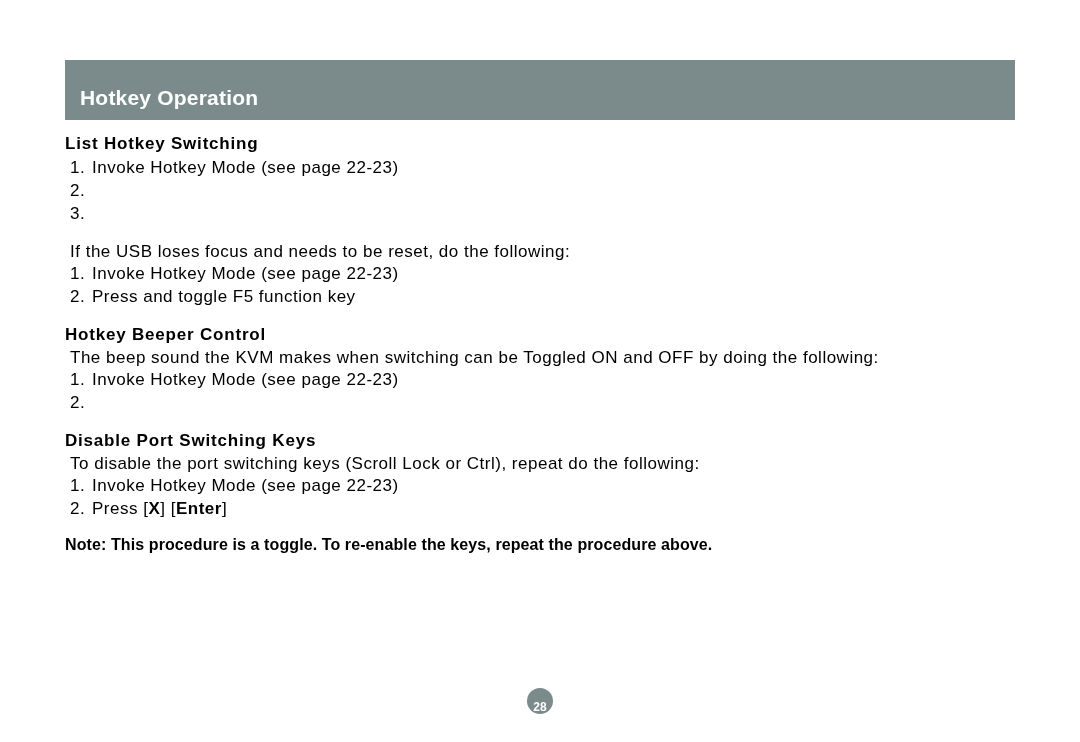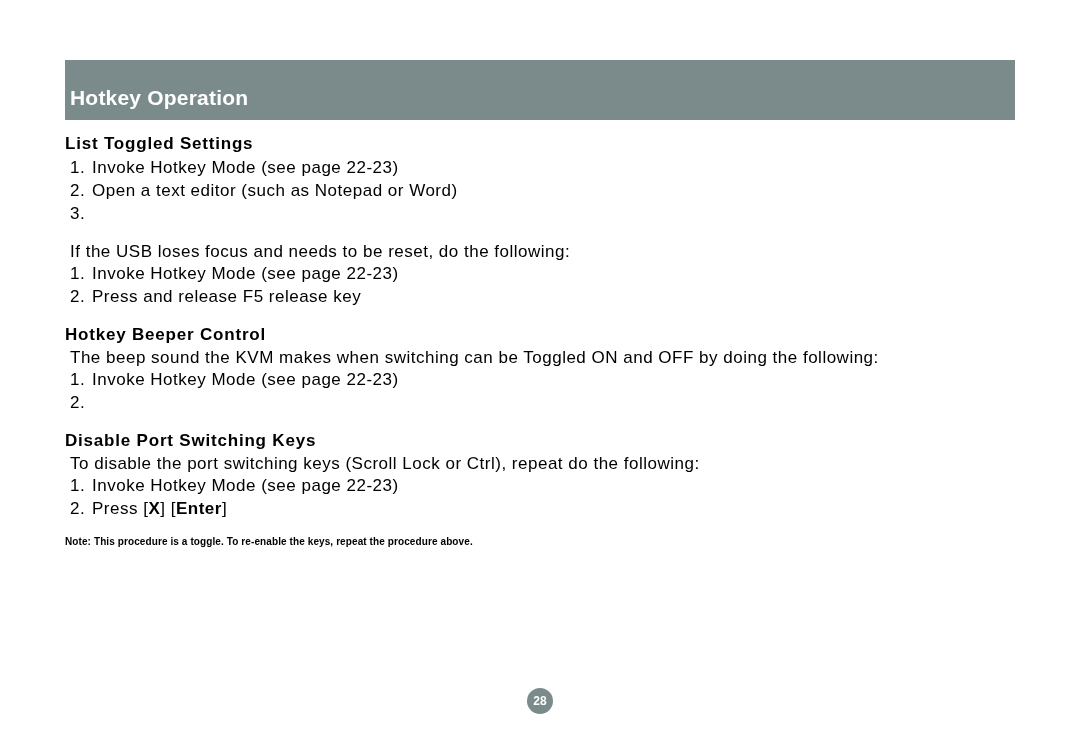--- a/index.html
+++ b/index.html
@@ -16,21 +16,21 @@
     height: 742px;
     position: relative;
     box-sizing: border-box;
     padding: 60px 65px 0 65px;
   }
   .header-bar {
     background: #7b8b8b;
     color: #ffffff;
     font-weight: bold;
     font-size: 21px;
-    padding: 26px 15px 10px 5px;
+    padding: 26px 15px 10px 15px;
     margin-bottom: 14px;
     letter-spacing: 0.2px;
     font-stretch: condensed;
   }
   .section {
     margin-bottom: 16px;
   }
   .section-heading {
     font-weight: bold;
     font-size: 17px;
@@ -55,83 +55,82 @@
     font-size: 17px;
     letter-spacing: 0.5px;
     font-stretch: condensed;
     line-height: 1.35;
     display: flex;
   }
   .li .num {
     min-width: 22px;
   }
   .note {
-    font-size: 10px;
+    font-size: 16px;
     font-weight: bold;
     letter-spacing: 0.1px;
     font-stretch: condensed;
     margin-top: 4px;
   }
   .page-number {
     position: absolute;
     bottom: 28px;
     left: 50%;
     transform: translateX(-50%);
     width: 26px;
     height: 26px;
     border-radius: 50%;
     background: #7b8b8b;
     color: #ffffff;
     font-size: 12px;
     font-weight: bold;
     display: flex;
-    align-items: center;
+    align-items: flex-end;
     justify-content: center;
   }
   b { font-weight: bold; }
 </style>
 </head>
 <body>
 
 <div class="page">
 
   <div class="header-bar">
     <span>Hotkey Operation</span>
   </div>
 
   <div class="section">
-    <div class="section-heading">List Toggled Settings</div>
+    <div class="section-heading">List Hotkey Switching</div>
     <div class="section-content">
       <div class="ol">
         <div class="li">
             <span class="num">1.</span>
             <span>Invoke Hotkey Mode (see page 22-23)</span>
           </div>
         <div class="li">
             <span class="num">2.</span>
-            <span>Open a text editor (such as Notepad or Word)</span>
           </div>
         <div class="li">
             <span class="num">3.</span>
           </div>
       </div>
     </div>
   </div>
 
   <div class="section">
     <div class="section-content">
       <div class="section-intro">If the USB loses focus and needs to be reset, do the following:</div>
       <div class="ol">
         <div class="li">
             <span class="num">1.</span>
             <span>Invoke Hotkey Mode (see page 22-23)</span>
           </div>
         <div class="li">
             <span class="num">2.</span>
-            <span>Press and release F5 release key</span>
+            <span>Press and toggle F5 function key</span>
           </div>
       </div>
     </div>
   </div>
 
   <div class="section">
     <div class="section-heading">Hotkey Beeper Control</div>
     <div class="section-content">
       <div class="section-intro">The beep sound the KVM makes when switching can be Toggled ON and OFF by doing the following:</div>
       <div class="ol">

